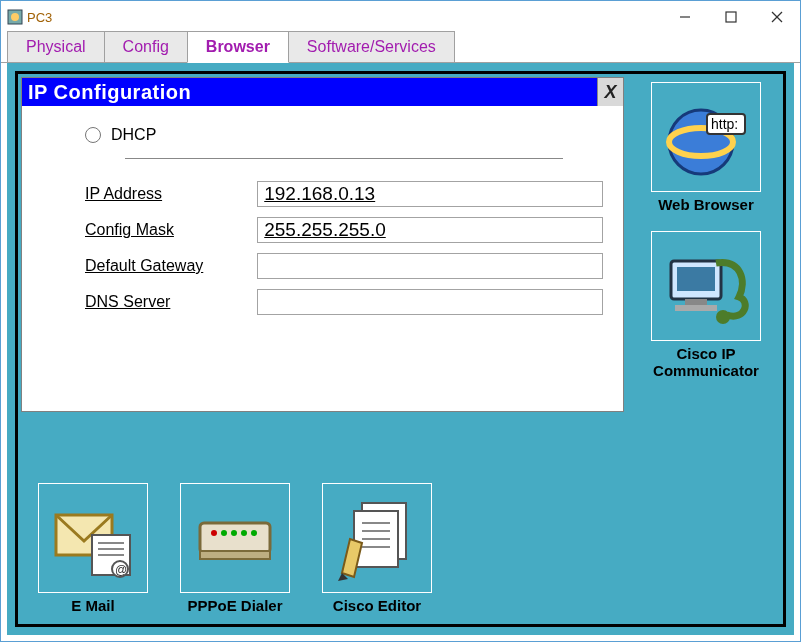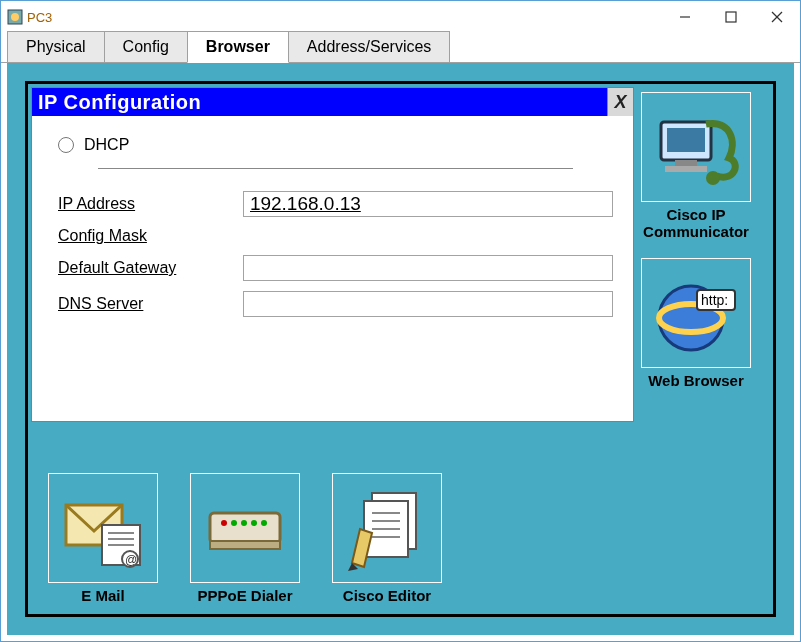--- a/index.html
+++ b/index.html
@@ -4,30 +4,30 @@
 <style>
   * { box-sizing: border-box; margin: 0; padding: 0; font-family: "Segoe UI", Tahoma, Arial, sans-serif; }
   body { background: #fff; width: 801px; height: 642px; overflow: hidden; }
   .window { width: 801px; height: 642px; background: #fff; border: 1px solid #5a9fd4; display: flex; flex-direction: column; }
   .titlebar { height: 32px; background: #fff; display: flex; align-items: center; padding-left: 6px; }
   .titlebar .title { font-size: 13px; color: #a16207; margin-left: 4px; flex: 1; }
   .win-btns { display: flex; }
   .win-btn { width: 46px; height: 30px; display:flex; align-items:center; justify-content:center; color:#333; font-size:14px; }
   .win-close { width:46px; background:#fff; }
   .tabstrip { height: 30px; display:flex; align-items:flex-end; border-bottom:1px solid #a0a0a0; background:#fff; padding-left:6px; gap:0; }
-  .tab { padding: 6px 18px 6px 18px; font-size:16px; color:#000000; background:#e9e9e9; border:1px solid #a0a0a0; border-bottom:none; margin-right:-1px; cursor:pointer; }
+  .tab { padding: 6px 18px 6px 18px; font-size:16px; color:#a21caf; background:#e9e9e9; border:1px solid #a0a0a0; border-bottom:none; margin-right:-1px; cursor:pointer; }
   .tab.active { background:#fff; position:relative; z-index:2; border-bottom:1px solid #fff; margin-bottom:-1px; font-weight:bold; }
-  .workspace { flex:1; background:#46abc3; padding:18px; position:relative; border:6px solid #fff; border-top:none;}
+  .workspace { flex:1; background:#46abc3; padding:8px; position:relative; border:6px solid #fff; border-top:none;}
   .workspace-inner { width:100%; height:100%; border:3px solid #000; background:#46abc3; position:relative; }
   .dialog { position:absolute; left:3px; top:3px; width:603px; height:335px; background:#fff; border:1px solid #808080; }
   .dlg-title { height:28px; background:#0000ff; color:#fff; font-size:20px; font-weight:bold; font-style:italic; display:flex; align-items:center; padding-left:6px; }
   .dlg-title span { font-style:normal; font-weight:bold; font-size:20px; }
   .dlg-title-text { font-family: Arial, sans-serif; font-style:italic; letter-spacing:0.5px;}
   .dlg-close { margin-left:auto; width:26px; height:28px; background:#d9d9d9; color:#222; display:flex; align-items:center; justify-content:center; font-weight:bold; font-size:18px; border-left:1px solid #888; cursor:pointer;}
-  .dlg-body { padding:20px 20px 10px 26px; font-size:16px; color:#000; }
+  .dlg-body { padding:20px 20px 10px 26px; font-size:16px; color:#000;margin-left:37px; }
   .radio-row { display:flex; align-items:center; margin-bottom:10px; }
   .radio-row input[type=radio] { width:16px; height:16px; margin-right:10px; }
   .sep { border:none; border-top:1px solid #888; margin: 14px 40px 22px 40px; }
   .field-row { display:flex; align-items:center; margin-bottom:10px;text-decoration:underline; }
   .field-label { width:190px; font-size:16px; }
   .field-input { width: 380px; height:26px; border:1px solid #a3a3a3; padding:2px 6px; font-size:19px; font-family: Arial, sans-serif; }
   .desktop-icons-right { position:absolute; right:12px; top:8px; display:flex; flex-direction:column; gap:18px; align-items:center; }
   .desktop-icons-bottom { position:absolute; left:20px; bottom:10px; display:flex; gap:32px; }
   .d-icon { display:flex; flex-direction:column; align-items:center; width:130px; cursor:pointer; }
   .d-icon-box { width:110px; height:110px; background:#46abc3; border:1px solid #fff; display:flex; align-items:center; justify-content:center; }
@@ -61,21 +61,21 @@
             <line x1="11" y1="1" x2="1" y2="11" stroke="#333" stroke-width="1.2"></line>
           </svg>
         </div>
     </div>
   </div>
 
   <div class="tabstrip">
     <div class="tab">Physical</div>
     <div class="tab">Config</div>
     <div class="tab active">Browser</div>
-    <div class="tab">Address/Services</div>
+    <div class="tab">Software/Services</div>
   </div>
 
   <div class="workspace">
     <div class="workspace-inner">
 
       <div class="dialog">
         <div class="dlg-title">
           <span class="dlg-title-text">IP Configuration</span>
           <div class="dlg-close">X</div>
         </div>
@@ -84,56 +84,57 @@
             <input type="radio" name="ipmode" style="">
             <span>DHCP</span>
           </label>
           <hr class="sep">
           <div class="field-row">
             <div class="field-label">IP Address</div>
             <input class="field-input" value="192.168.0.13" style="">
           </div>
           <div class="field-row">
             <div class="field-label">Config Mask</div>
+            <input class="field-input" value="255.255.255.0" style="">
           </div>
           <div class="field-row">
             <div class="field-label">Default Gateway</div>
             <input class="field-input" value="" style="">
           </div>
           <div class="field-row">
             <div class="field-label">DNS Server</div>
             <input class="field-input" value="" style="">
           </div>
         </div>
       </div>
 
       <div class="desktop-icons-right">
         <div class="d-icon">
           <div class="d-icon-box">
             <svg width="90" height="90" viewBox="0 0 90 90">
+              <circle cx="40" cy="50" r="32" fill="#3b7dd8" stroke="#163a7a" stroke-width="3"></circle>
+              <ellipse cx="40" cy="50" rx="32" ry="14" fill="none" stroke="#ffd24d" stroke-width="6"></ellipse>
+              <rect x="46" y="22" width="38" height="20" rx="3" fill="#fff" stroke="#333" stroke-width="2"></rect>
+              <text x="50" y="37" font-size="14" fill="#000" font-family="Arial">http:</text>
+            </svg>
+          </div>
+          <div class="d-icon-label">Web Browser</div>
+        </div>
+        <div class="d-icon">
+          <div class="d-icon-box">
+            <svg width="90" height="90" viewBox="0 0 90 90">
               <rect x="10" y="20" width="50" height="38" rx="3" fill="#cfe7ff" stroke="#234" stroke-width="3"></rect>
               <rect x="16" y="26" width="38" height="24" fill="#3b7aa3"></rect>
               <rect x="24" y="58" width="22" height="6" fill="#888"></rect>
               <rect x="14" y="64" width="42" height="6" fill="#aaa"></rect>
               <path d="M55 22 C80 18 86 40 78 56 C90 60 84 80 66 74" fill="none" stroke="#4d7c2a" stroke-width="7"></path>
               <circle cx="62" cy="76" r="7" fill="#4d7c2a"></circle>
             </svg>
           </div>
           <div class="d-icon-label">Cisco IP Communicator</div>
-        </div>
-        <div class="d-icon">
-          <div class="d-icon-box">
-            <svg width="90" height="90" viewBox="0 0 90 90">
-              <circle cx="40" cy="50" r="32" fill="#3b7dd8" stroke="#163a7a" stroke-width="3"></circle>
-              <ellipse cx="40" cy="50" rx="32" ry="14" fill="none" stroke="#ffd24d" stroke-width="6"></ellipse>
-              <rect x="46" y="22" width="38" height="20" rx="3" fill="#fff" stroke="#333" stroke-width="2"></rect>
-              <text x="50" y="37" font-size="14" fill="#000" font-family="Arial">http:</text>
-            </svg>
-          </div>
-          <div class="d-icon-label">Web Browser</div>
         </div>
       </div>
 
       <div class="desktop-icons-bottom">
         <div class="d-icon d-icon-narrow">
           <div class="d-icon-box">
             <svg width="90" height="90" viewBox="0 0 90 90">
               <rect x="8" y="22" width="56" height="40" fill="#f4e7b0" stroke="#9a7a1f" stroke-width="3"></rect>
               <polyline points="8,22 36,48 64,22" fill="none" stroke="#9a7a1f" stroke-width="3"></polyline>
               <rect x="44" y="42" width="38" height="40" fill="#fff" stroke="#555" stroke-width="2"></rect>

